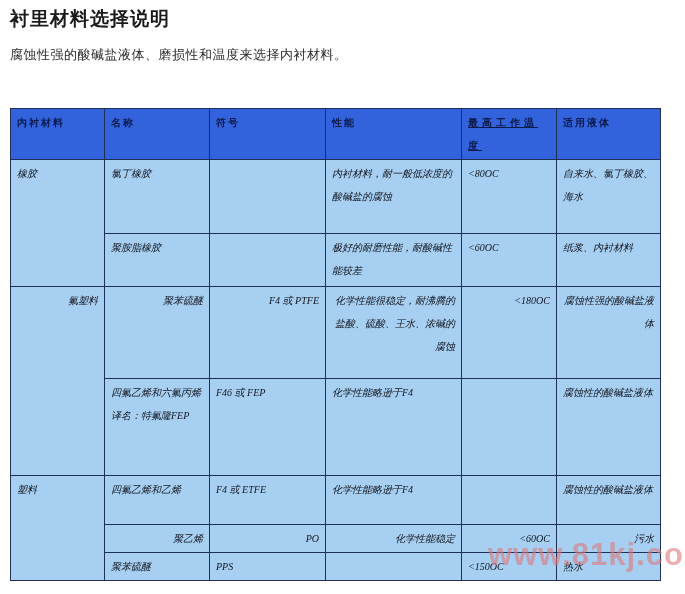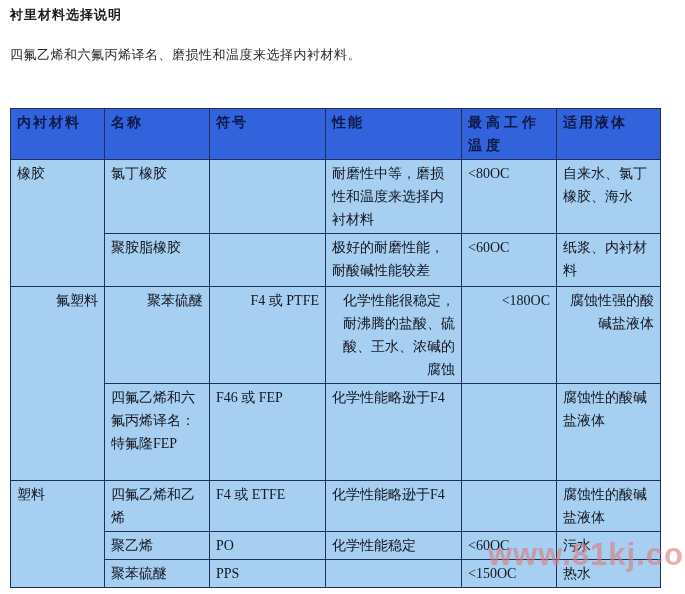--- a/index.html
+++ b/index.html
@@ -12,21 +12,21 @@
     background: #ffffff;
     position: relative;
     overflow: hidden;
     font-family: "Liberation Serif", "DejaVu Serif", serif;
   }
   .title {
     position: absolute;
     left: 10px;
     top: 6px;
     margin: 0;
-    font-size: 13px;
+    font-size: 19px;
     font-weight: bold;
     color: #1a1a1a;
     letter-spacing: 1px;
   }
   .subtitle {
     position: absolute;
     left: 10px;
     top: 46px;
     margin: 0;
     font-size: 13px;
@@ -39,66 +39,68 @@
     top: 108px;
     border-collapse: collapse;
     table-layout: fixed;
     width: 650px;
   }
   table.lining th,
   table.lining td {
     border: 1px solid #1e3058;
     vertical-align: top;
     padding: 2px 6px;
-    font-size: 14px;
+    font-size: 10px;
     line-height: 23px;
     overflow: hidden;
     word-break: break-all;
   }
   table.lining th {
     background: #3363dc;
     color: #0d1a4a;
     font-weight: bold;
     text-align: left;
     letter-spacing: 2px;
   }
   table.lining th.th-temp {
     letter-spacing: 4px;
+    text-decoration: underline;
   }
   table.lining td {
     background: #a6cff2;
     color: #14161f;
+    font-style: italic;
   }
   tr.hr  { height: 48px; }
   tr.r1  { height: 74px; }
   tr.r2  { height: 53px; padding-left: 16px; }
   tr.r3  { height: 92px; text-align: right; }
   tr.r4  { height: 97px; }
   tr.r5  { height: 49px; margin-top: 36px; }
-  tr.r6  { height: 26px; }
+  tr.r6  { height: 26px; text-align: right; }
   tr.r7  { height: 27px; margin-left: 15px; }
   .watermark {
     position: absolute;
     left: 488px;
     top: 537px;
     font-family: "Liberation Sans", "DejaVu Sans", sans-serif;
     font-size: 31px;
     font-weight: bold;
     color: #dd7a7a;
     opacity: 0.6;
     letter-spacing: 1px;
     white-space: nowrap;
     pointer-events: none;
   }
 </style>
 </head>
 <body>
 
 <h1 class="title">衬里材料选择说明</h1>
-<p class="subtitle">四氟乙烯和六氟丙烯译名、磨损性和温度来选择内衬材料。</p>
+<p class="subtitle">腐蚀性强的酸碱盐液体、磨损性和温度来选择内衬材料。</p>
 
 <table class="lining">
   <colgroup>
     <col style="width:94px">
     <col style="width:105px">
     <col style="width:116px">
     <col style="width:136px">
     <col style="width:95px">
     <col style="width:104px">
   </colgroup>
@@ -110,21 +112,21 @@
       <th>性能</th>
       <th class="th-temp">最高工作温度</th>
       <th>适用液体</th>
     </tr>
   </thead>
   <tbody>
     <tr class="r1">
       <td rowspan="2">橡胶</td>
       <td>氯丁橡胶</td>
       <td></td>
-      <td>耐磨性中等，磨损性和温度来选择内衬材料</td>
+      <td>内衬材料，耐一般低浓度的酸碱盐的腐蚀</td>
       <td>&lt;80OC</td>
       <td>自来水、氯丁橡胶、海水</td>
     </tr>
     <tr class="r2">
       <td>聚胺脂橡胶</td>
       <td></td>
       <td>极好的耐磨性能，耐酸碱性能较差</td>
       <td>&lt;60OC</td>
       <td>纸浆、内衬材料</td>
     </tr>

